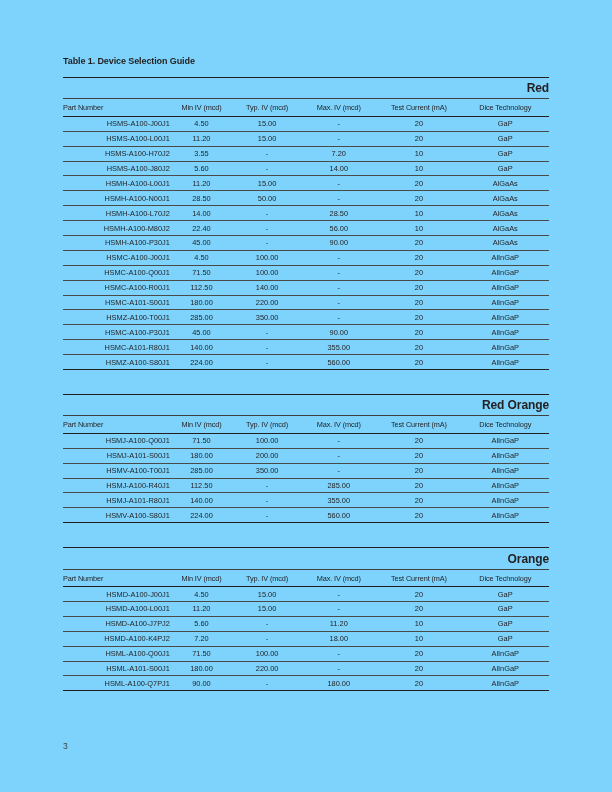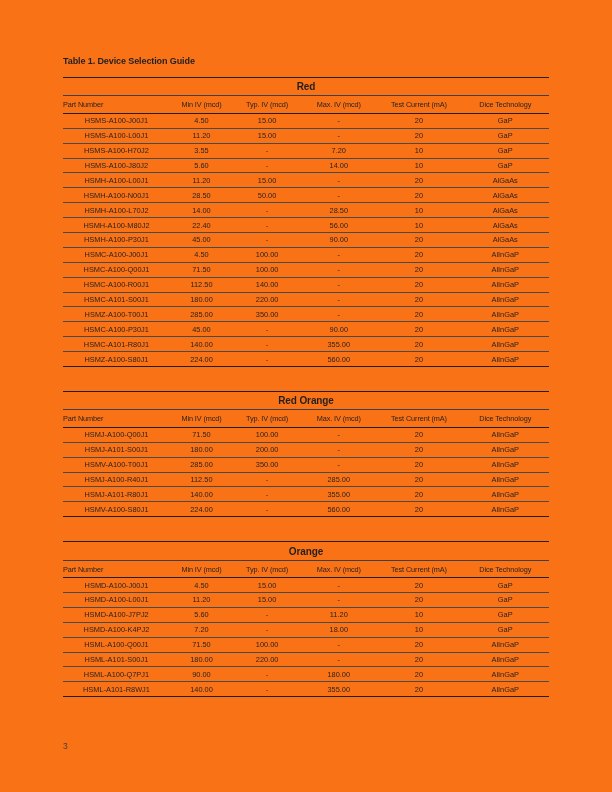--- a/index.html
+++ b/index.html
@@ -4,21 +4,21 @@
 <style>
   html, body {
     margin: 0;
     padding: 0;
     background: #ffffff;
   }
   .page {
     position: relative;
     width: 612px;
     height: 792px;
-    background: #f97316;
+    background: #7dd3fc;
     color: #231f20;
     font-family: "Liberation Sans", sans-serif;
     overflow: hidden;
   }
   .content {
     position: absolute;
     left: 63px;
     top: 0;
     width: 486px;
   }
@@ -37,23 +37,23 @@
   }
   table.sel + table.sel { margin-top: 24px; }
   table.sel.gap-large { margin-top: 30px; }
   col.c0 { width: 22%; }
   col.c1 { width: 13%; }
   col.c2 { width: 14%; }
   col.c3 { width: 15.5%; }
   col.c4 { width: 17.5%; }
   col.c5 { width: 18%; }
   tr.category-row td {
-    font-size: 10px;
+    font-size: 12px;
     font-weight: bold;
-    text-align: center;
+    text-align: right;
     padding: 3.4px 0 2.9px 0;
     border-bottom: 0.8px solid #3f3f3f;
     letter-spacing: -0.1px;
   }
   tr.header-row th {
     font-size: 7.3px;
     font-weight: normal;
     text-align: center;
     padding: 4px 0 3.6px 0;
     border-bottom: 1.5px solid #231f20;
@@ -64,21 +64,21 @@
   tr.header-row th:first-child { text-align: left; }
   tbody td {
     font-size: 7.4px;
     line-height: 1;
     text-align: center;
     padding: 3.4px 0 3.1px 0;
     border-bottom: 0.75px solid #4a4a4a;
     white-space: nowrap;
     overflow: hidden;
   }
-  tbody td:first-child { text-align: center; }
+  tbody td:first-child { text-align: right; }
   tbody tr:last-child td { border-bottom: 1.2px solid #231f20; }
   .page-number {
     position: absolute;
     left: 63px;
     top: 741px;
     font-size: 8.5px;
     color: #3f3f3f;
   }
 </style>
 </head>
@@ -397,27 +397,19 @@
             <td>AlInGaP</td>
           </tr>
           <tr>
             <td>HSML-A100-Q7PJ1</td>
             <td>90.00</td>
             <td>-</td>
             <td>180.00</td>
             <td>20</td>
             <td>AlInGaP</td>
           </tr>
-          <tr>
-            <td>HSML-A101-R8WJ1</td>
-            <td>140.00</td>
-            <td>-</td>
-            <td>355.00</td>
-            <td>20</td>
-            <td>AlInGaP</td>
-          </tr>
         </tbody>
     </table>
 
   </div>
 
   <div class="page-number">3</div>
 </div>
 
 </body></html>

